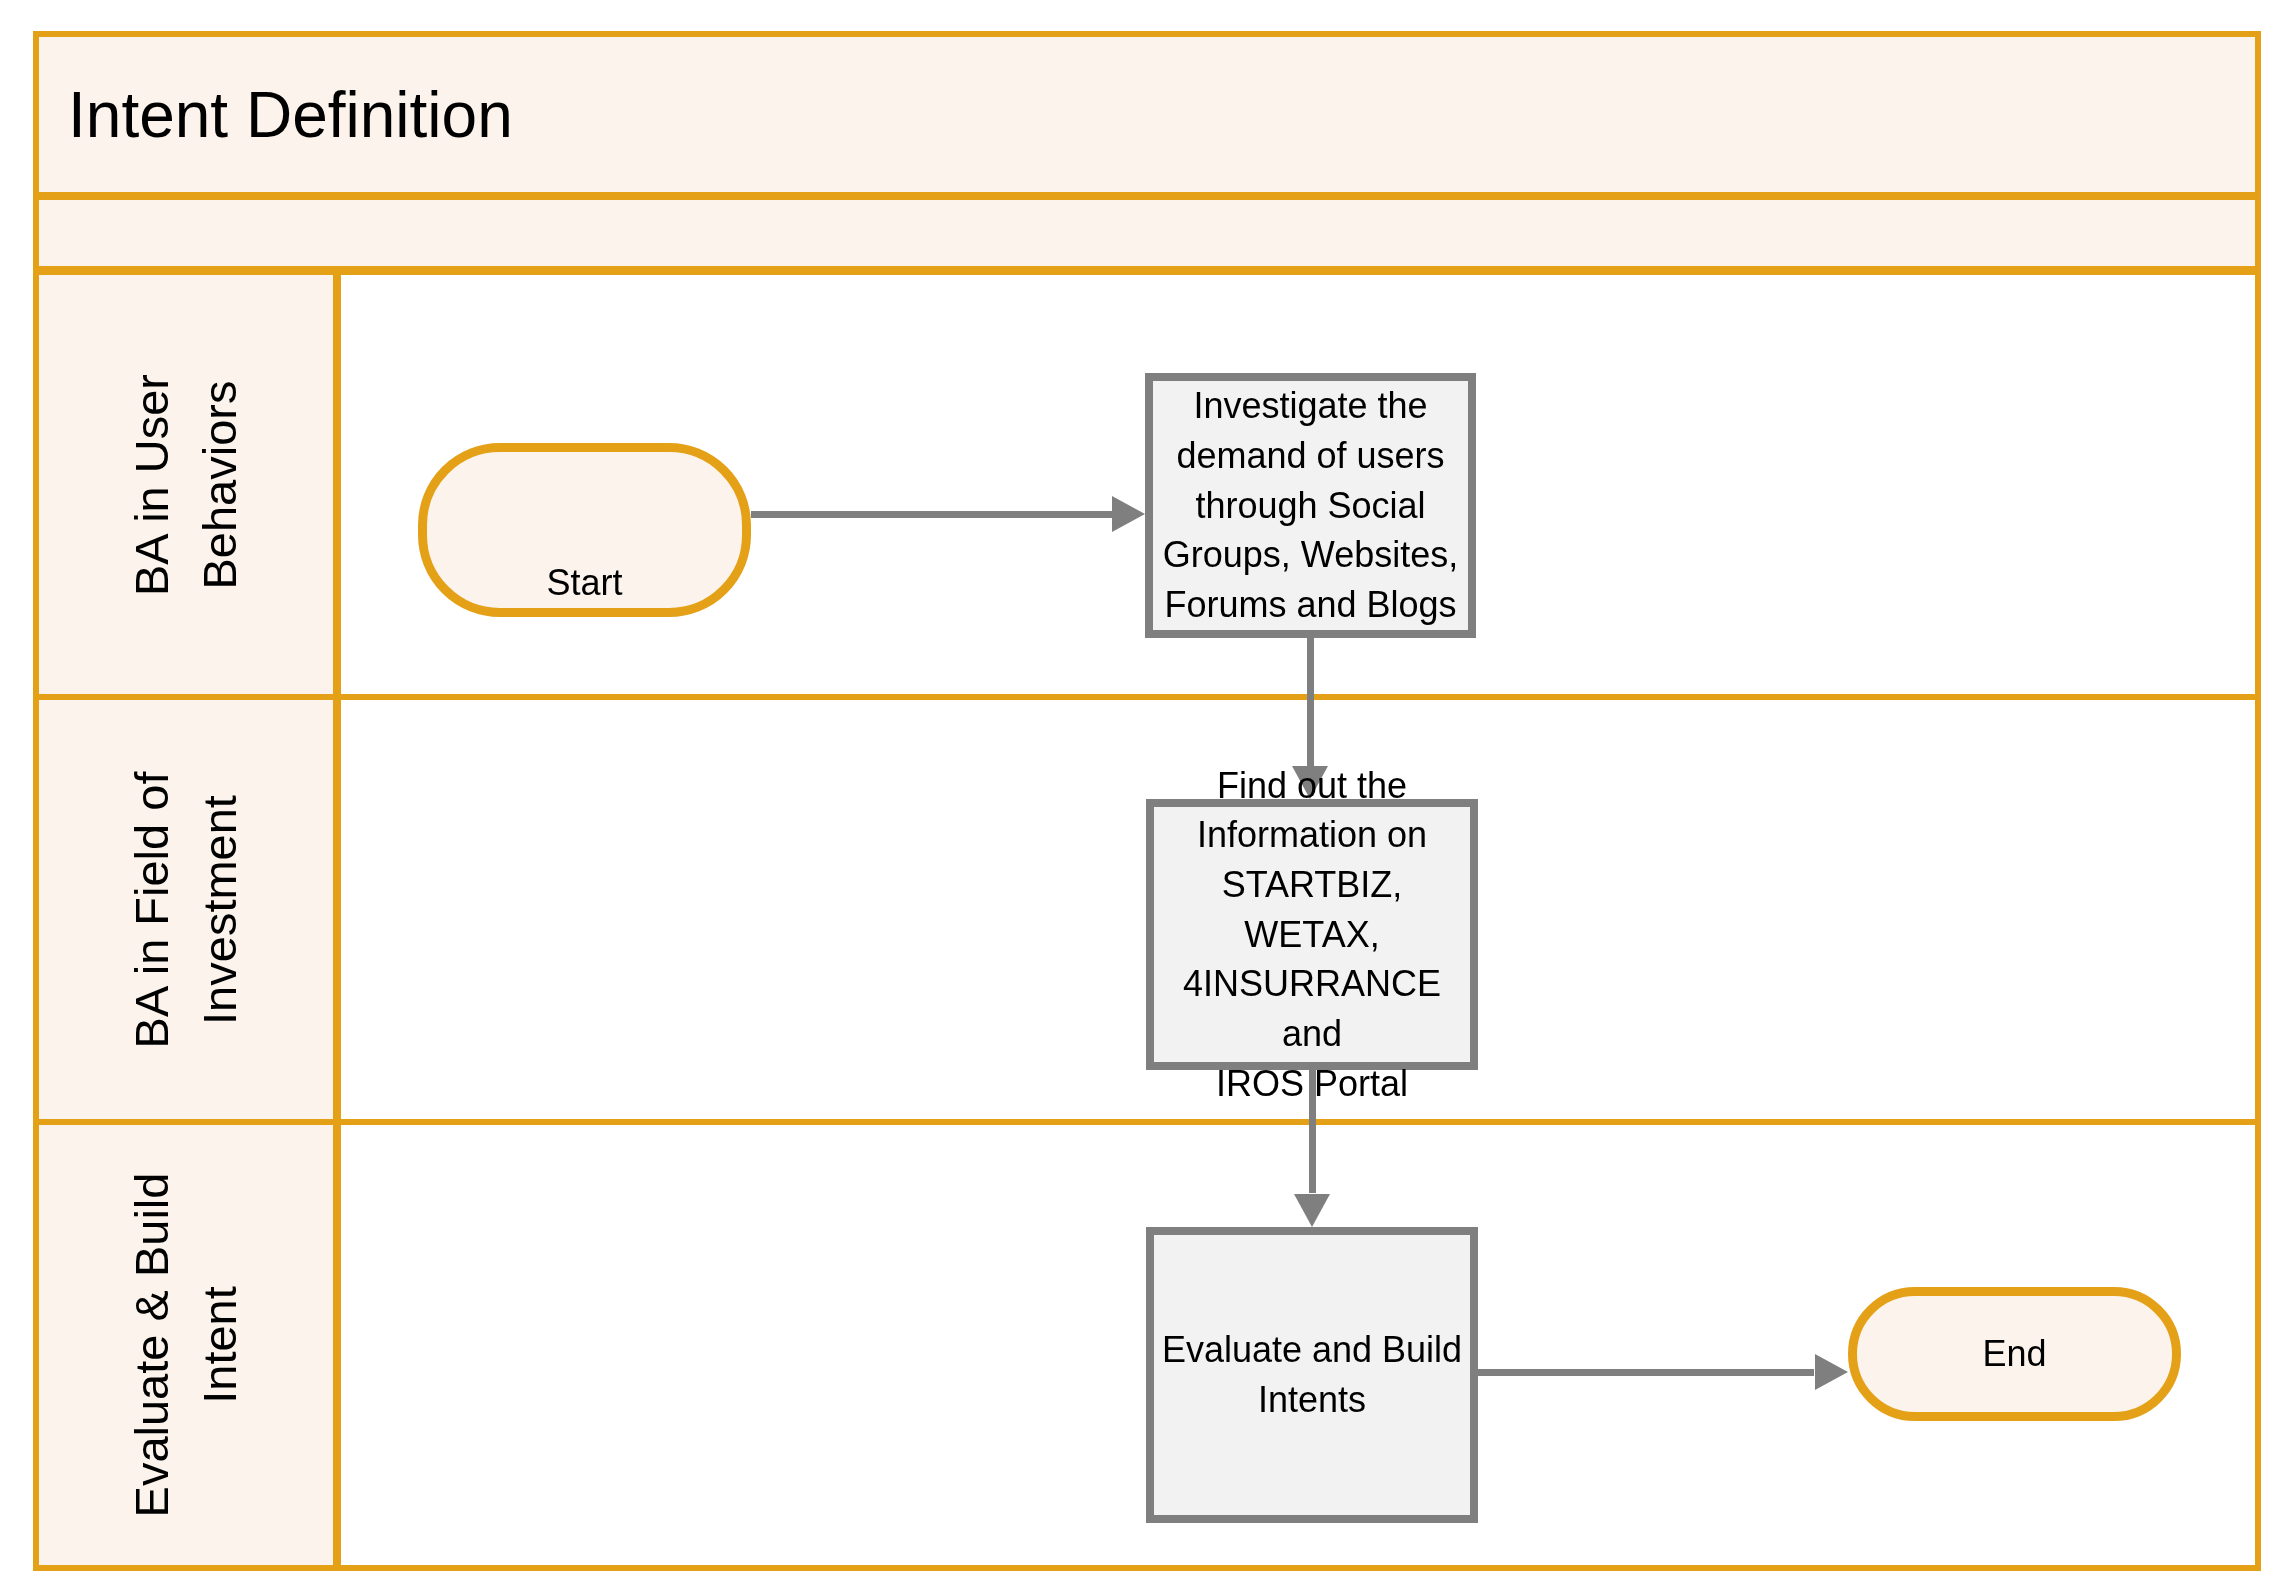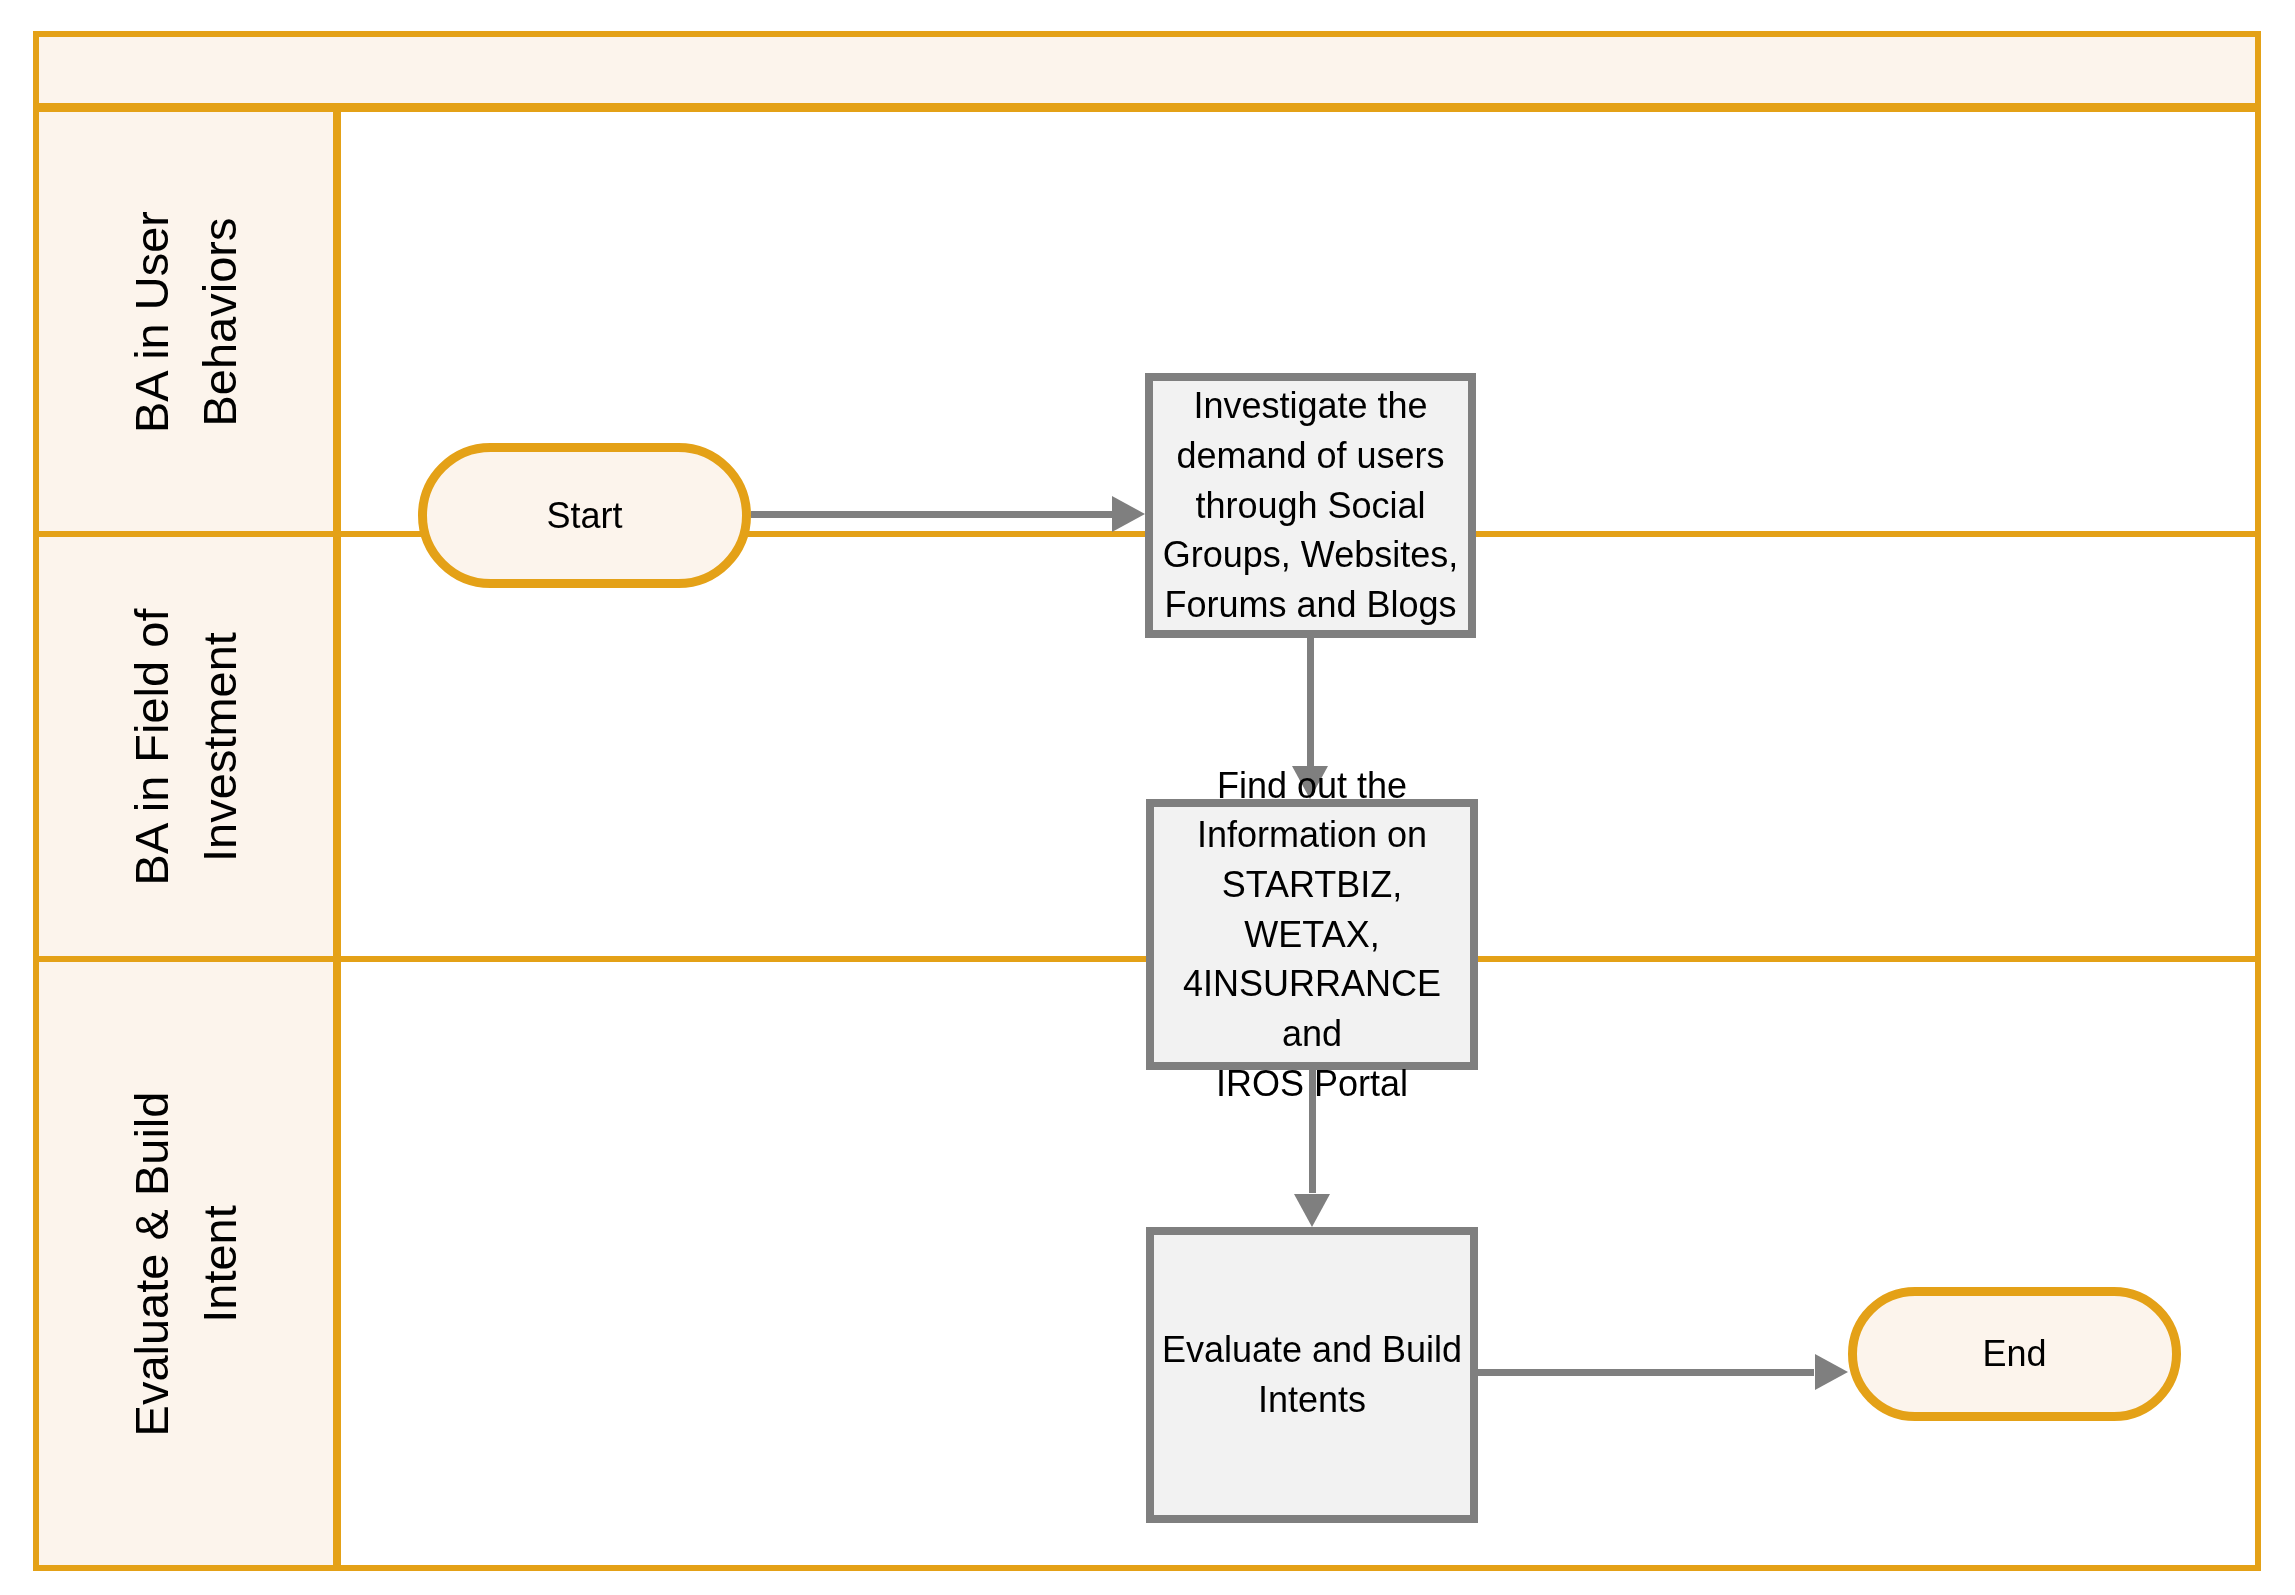--- a/index.html
+++ b/index.html
@@ -57,21 +57,21 @@
   .terminator{
     background:var(--cream);border:9px solid var(--orange);border-radius:82px;
   }
   .process{
     background:var(--gray-fill);border:8.2px solid var(--gray-border);
   }
   .node-label{
     white-space:pre-line;text-align:center;
     font-size:36px;line-height:1.38;color:var(--text);
   }
-  .shape-start{left:418px;top:443px;width:333px;height:145px;}
+  .shape-start{left:418px;top:443px;width:333px;height:174px;align-items:flex-end;}
   .shape-invest{left:1145px;top:373px;width:331px;height:265px;}
   .shape-find{left:1146px;top:799px;width:332px;height:271px;}
   .shape-eval{left:1146px;top:1227px;width:332px;height:296px;}
   .shape-end{left:1848px;top:1287px;width:333px;height:134px;}
 
   
   .conn{position:absolute;background:var(--connector);}
   .arrowhead{position:absolute;width:0;height:0;}
   .ah-right{border-left:33px solid var(--connector);border-top:18.5px solid transparent;border-bottom:18.5px solid transparent;}
   .ah-down{border-top:33px solid var(--connector);border-left:18.5px solid transparent;border-right:18.5px solid transparent;}
@@ -85,20 +85,23 @@
   .c4-line{left:1478px;top:1369px;width:336px;height:6.9px;}
   .c4-head{left:1815px;top:1354px;}
 </style>
 </head>
 <body>
 
 <div class="canvas">
 
   <div class="frame">
 
+    <div class="title-band">
+      <div class="page-title">Intent Definition</div>
+    </div>
 
     <div class="phase-band"></div>
 
     <div class="lanes">
 
       <div class="lane lane-1 lane-sep">
         <div class="lane-label-cell">
           <div class="lane-label">BA in User
 Behaviors</div>
         </div>

